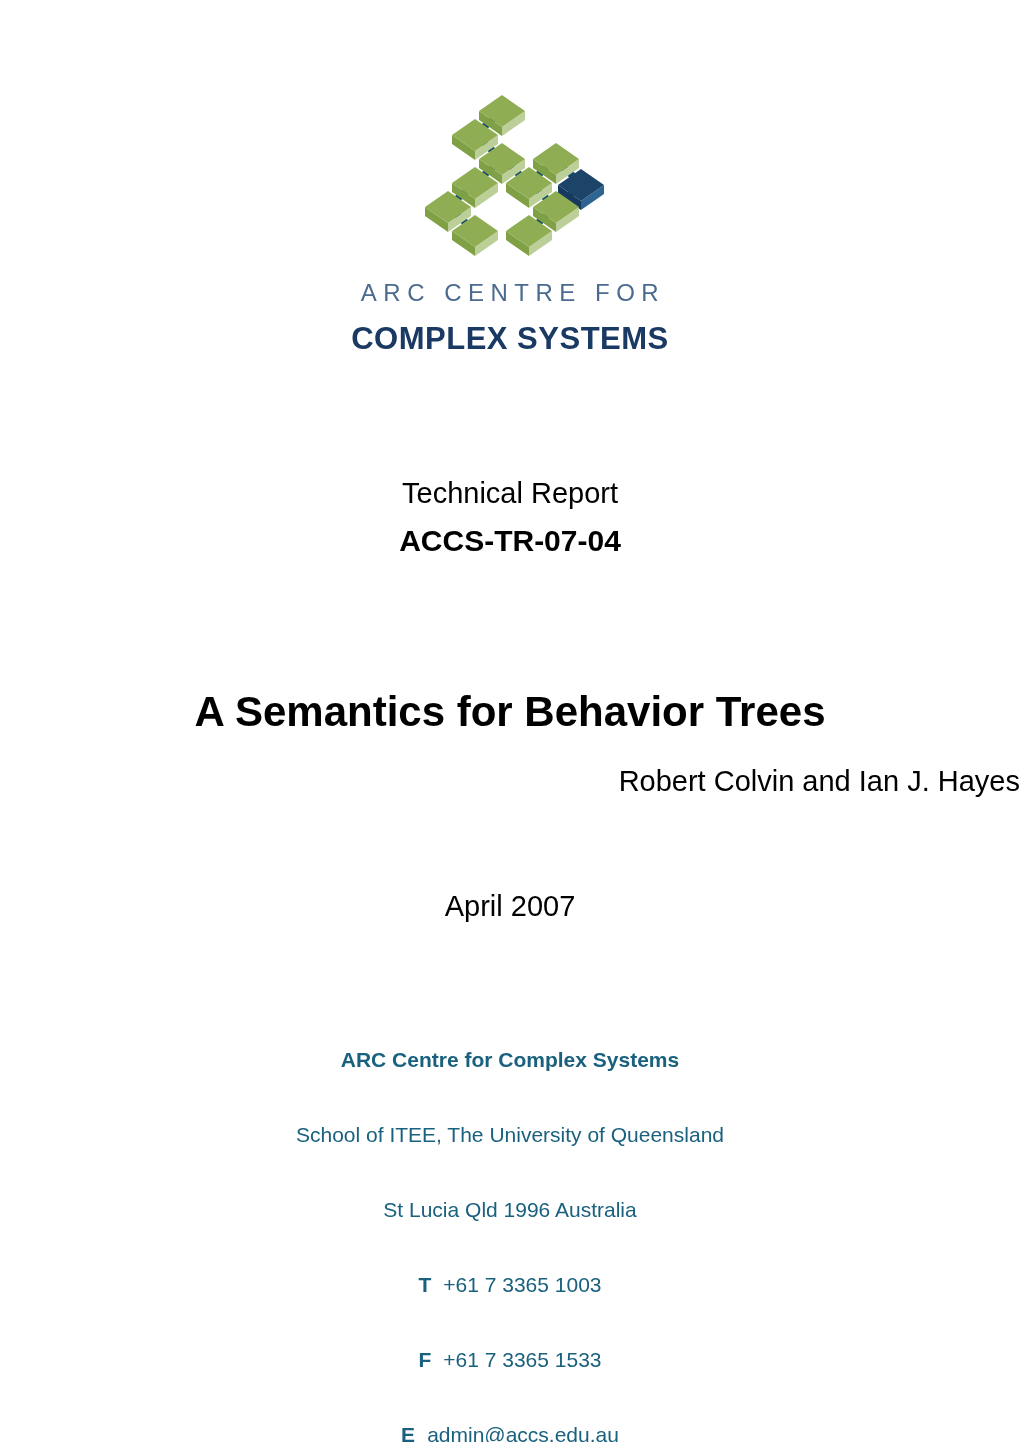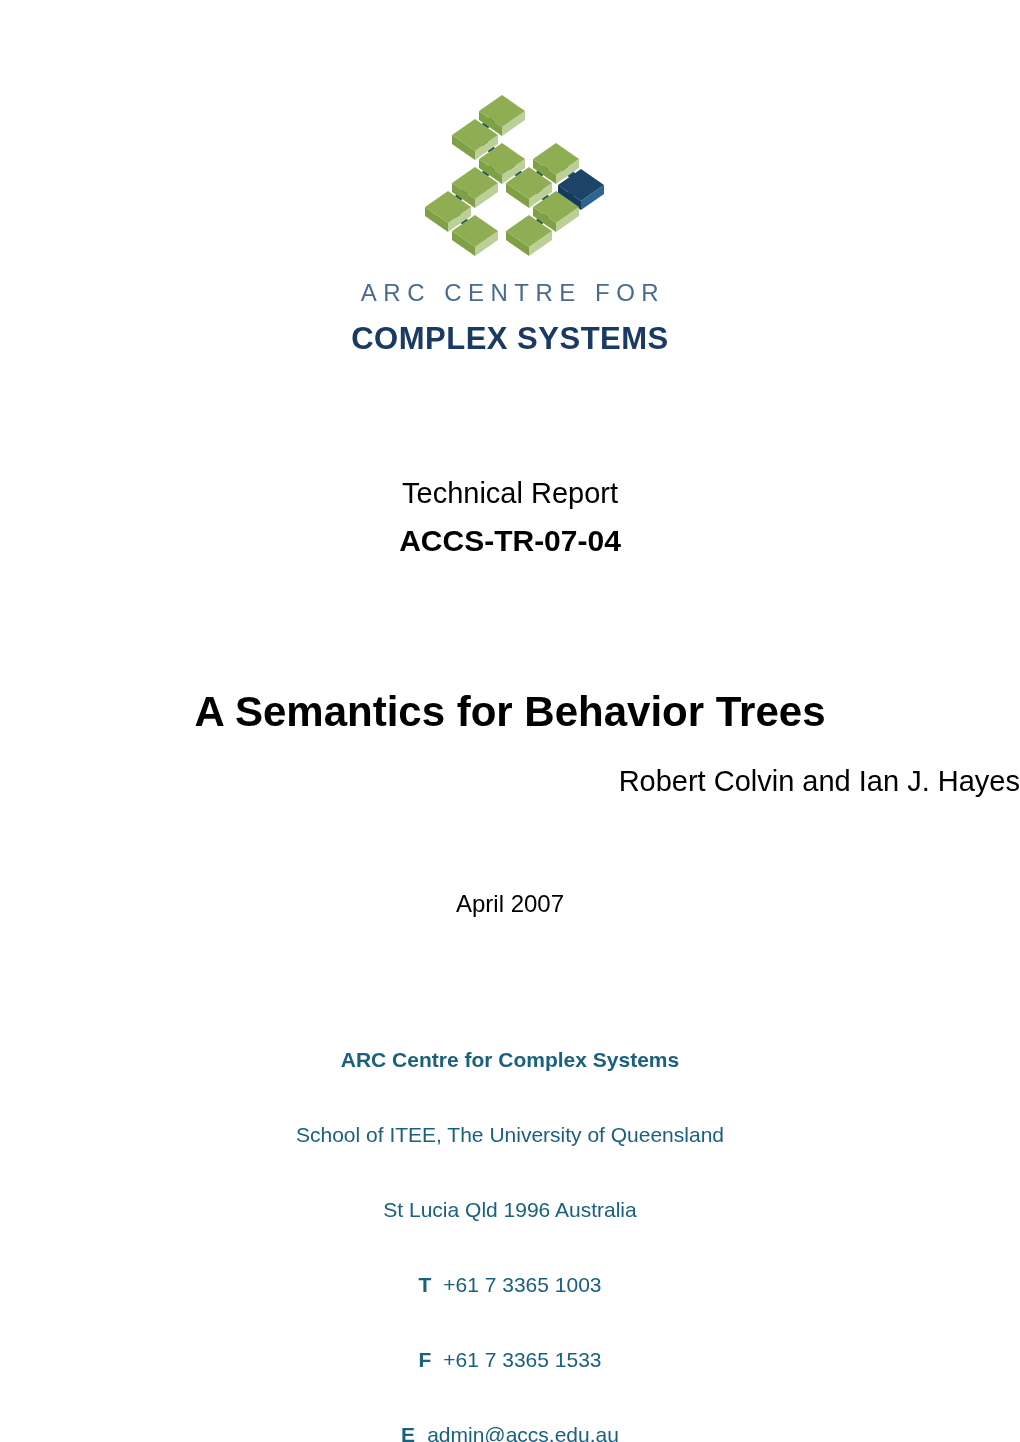--- a/index.html
+++ b/index.html
@@ -41,21 +41,21 @@
     font-size: 31px;
     font-weight: 700;
     letter-spacing: 0.5px;
     color: var(--navy);
     margin-top: 17px;
   }
   .report-kind   { top: 479px; font-size: 29px; }
   .report-number { top: 526px; font-size: 30px; font-weight: 700; }
   .report-title  { top: 647px; font-size: 42px; font-weight: 700; margin-top: 44px; }
   .report-authors{ top: 767px; font-size: 29px; text-align: right; }
-  .report-date   { top: 892px; font-size: 24px; }
+  .report-date   { top: 892px; font-size: 29px; }
   .contact {
     top: 997px;
     font-size: 21px;
     line-height: 25px;
     color: var(--teal);
   }
   .contact .org { font-weight: 700; }
   .contact .lbl { font-weight: 700; margin-right: 12px; }
 </style>
 </head>

